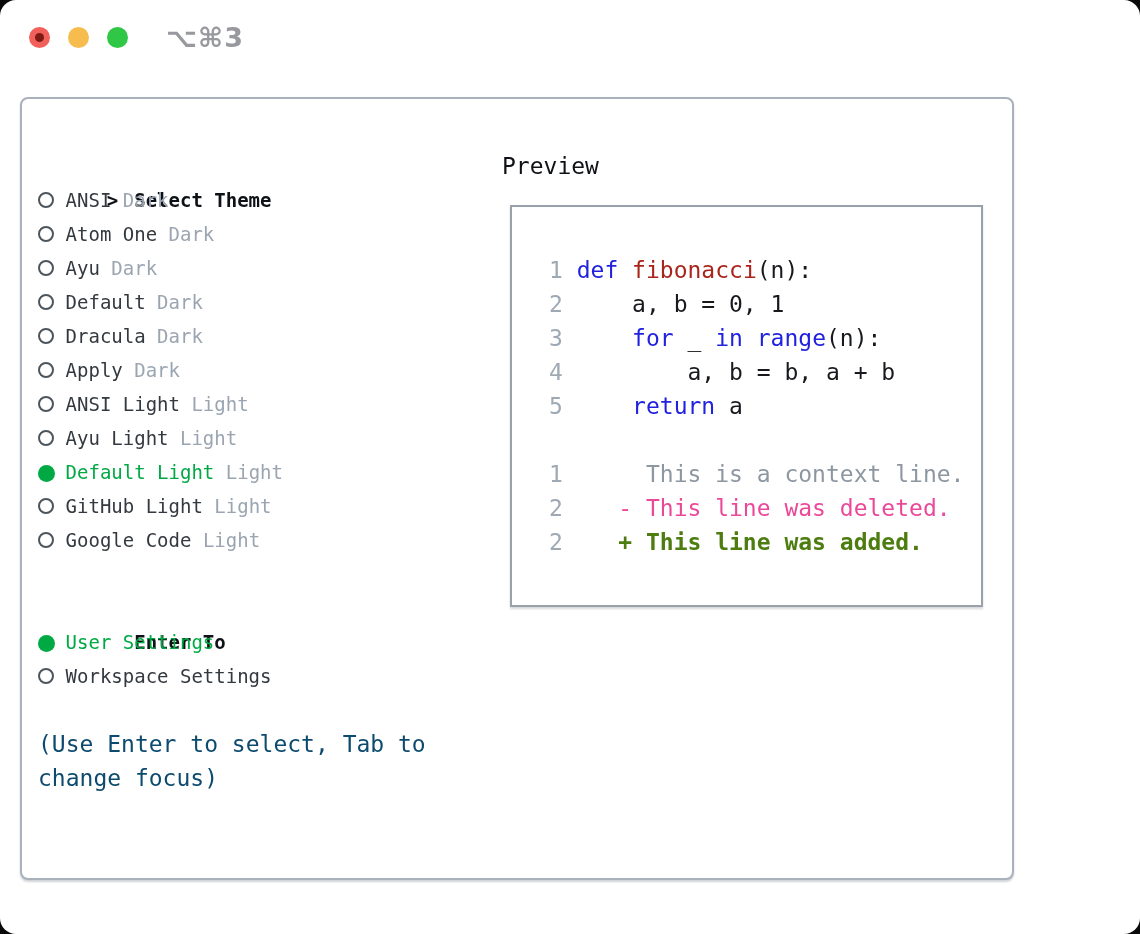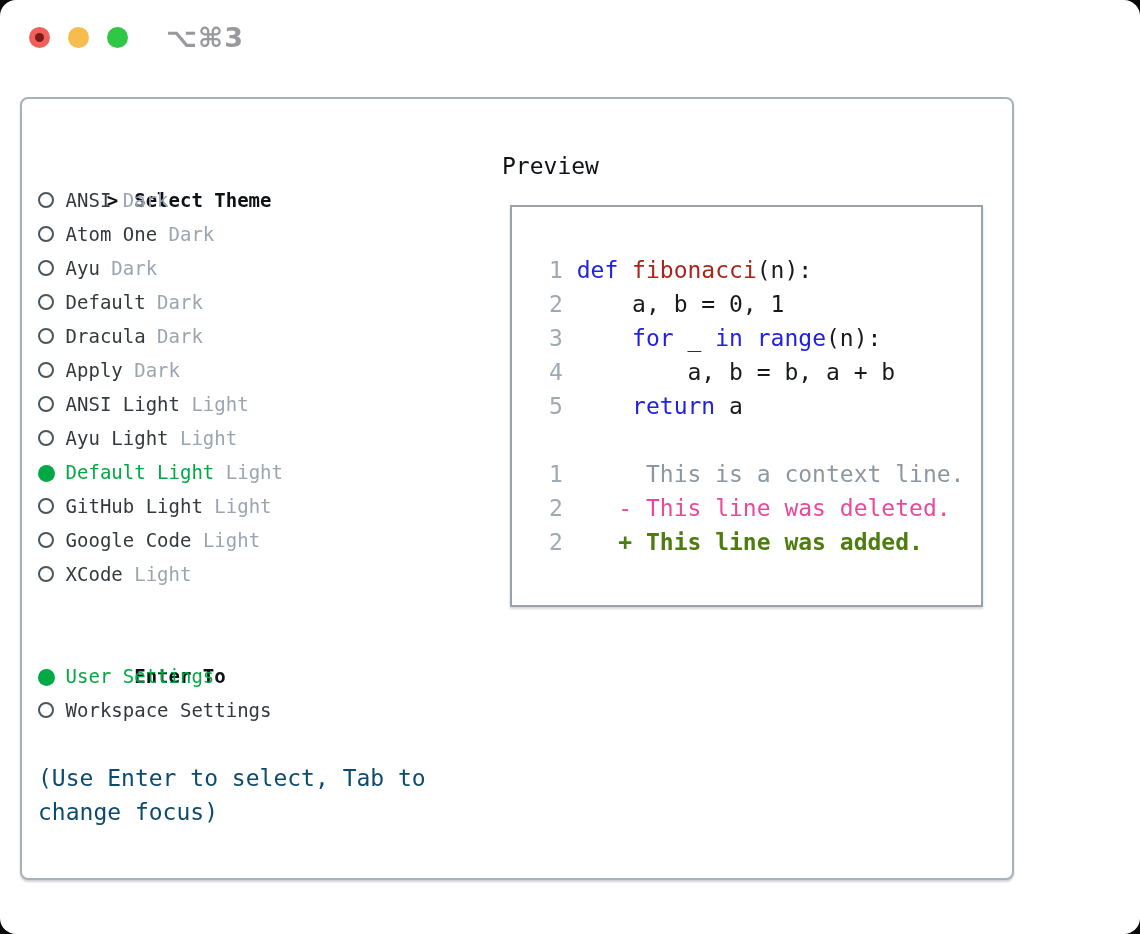--- a/index.html
+++ b/index.html
@@ -100,21 +100,20 @@
         <div class="trow"><span class="mark"><span class="radio"></span></span><span class="">Atom One</span><span class="variant"> Dark</span></div>
         <div class="trow"><span class="mark"><span class="radio"></span></span><span class="">Ayu</span><span class="variant"> Dark</span></div>
         <div class="trow"><span class="mark"><span class="radio"></span></span><span class="">Default</span><span class="variant"> Dark</span></div>
         <div class="trow"><span class="mark"><span class="radio"></span></span><span class="">Dracula</span><span class="variant"> Dark</span></div>
         <div class="trow"><span class="mark"><span class="radio"></span></span><span class="">Apply</span><span class="variant"> Dark</span></div>
         <div class="trow"><span class="mark"><span class="radio"></span></span><span class="">ANSI Light</span><span class="variant"> Light</span></div>
         <div class="trow"><span class="mark"><span class="radio"></span></span><span class="">Ayu Light</span><span class="variant"> Light</span></div>
         <div class="trow"><span class="mark"><span class="radio sel"></span></span><span class="sel-name">Default Light</span><span class="variant"> Light</span></div>
         <div class="trow"><span class="mark"><span class="radio"></span></span><span class="">GitHub Light</span><span class="variant"> Light</span></div>
         <div class="trow"><span class="mark"><span class="radio"></span></span><span class="">Google Code</span><span class="variant"> Light</span></div>
-        <div class="trow"><span class="mark"><span class="radio"></span></span><span class="">XCode</span><span class="variant"> Light</span></div>
       </div>
     <div class="spacer"></div>
     <div class="trow">
       <span class="mark"></span><span class="heading">Enter To</span>
     </div>
     <div id="apply-list">
         <div class="trow"><span class="mark"><span class="radio sel"></span></span><span class="sel-name">User Settings</span></div>
         <div class="trow"><span class="mark"><span class="radio"></span></span><span class="">Workspace Settings</span></div>
       </div>
     <div class="spacer"></div>

